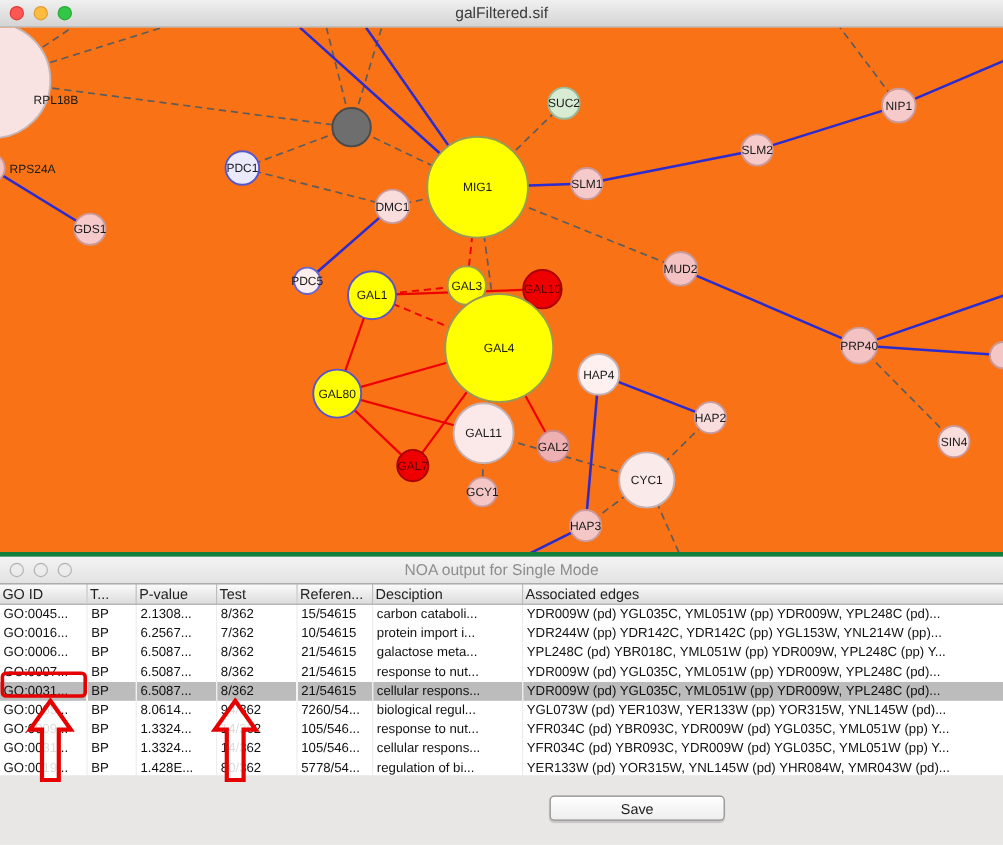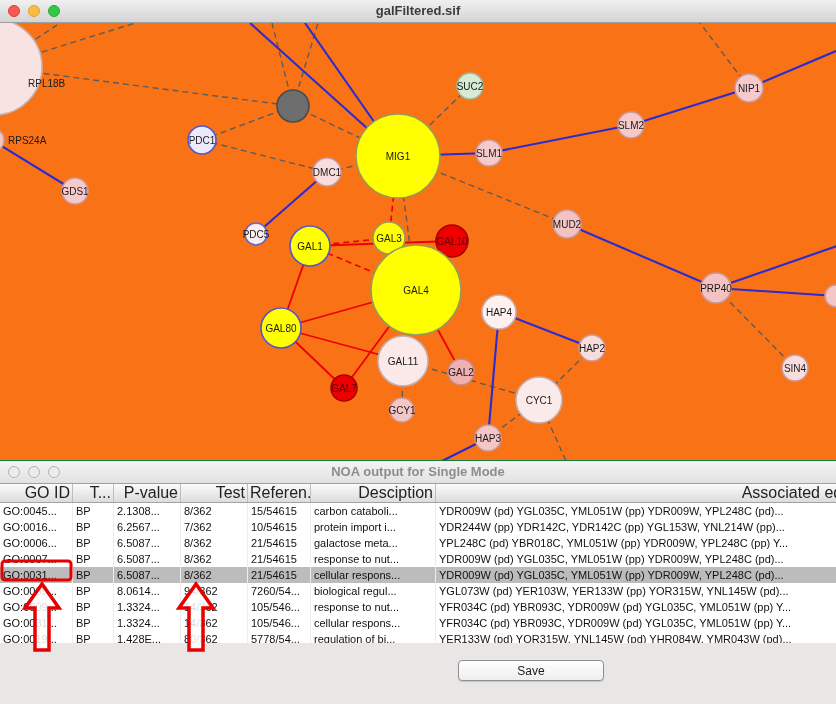--- a/index.html
+++ b/index.html
@@ -1,35 +1,35 @@
 <!DOCTYPE html>
 <html><head>
 <meta charset="utf-8">
 <style>
   html,body{margin:0;padding:0;width:836px;height:704px;overflow:hidden;
     font-family:"Liberation Sans",sans-serif;background:#fff;}
   .screen{position:relative;width:836px;height:704px;}
   .window{position:absolute;left:0;width:836px;box-sizing:border-box;}
   .titlebar{height:22px;background:linear-gradient(#f0f0f0,#d4d4d4);
     border-bottom:1px solid #9f9f9f;position:relative;text-align:center;
-    line-height:22px;font-size:13px;font-weight:bold;color:#3c3c3c;}
+    line-height:22px;font-size:13px;font-weight:normal;color:#3c3c3c;}
   .titlebar.inactive{background:linear-gradient(#f4f4f4,#e2e2e2);color:#8d8d8d;}
   .traffic{position:absolute;left:8px;top:5px;display:flex;gap:8px;}
   .light{width:12px;height:12px;border-radius:50%;box-sizing:border-box;}
   .light.red{background:#fc5753;border:1px solid #df3b38;}
   .light.yellow{background:#fdbc40;border:1px solid #de9f34;}
   .light.green{background:#33c748;border:1px solid #27aa35;}
   .light.gray{background:#ececec;border:1px solid #b4b4b4;}
   .top-window{top:0;height:460px;}
   .graph-area{position:relative;width:836px;height:438px;background:#f97316;overflow:hidden;}
-  .bottom-window{top:460px;height:244px;background:#e9e6e6;border-top:1px solid #15803d;}
+  .bottom-window{top:460px;height:244px;background:#e9e6e6;border-top:4px solid #15803d;}
   table.noa{border-collapse:collapse;table-layout:fixed;width:836px;font-size:11px;background:#fff;}
-  table.noa th{height:16px;padding:0 2px;font-weight:normal;font-size:16px;color:#222;
+  table.noa th{height:16px;padding:0 2px;font-weight:normal;font-size:12px;color:#222;
     background:linear-gradient(#fbfbfb,#dcdcdc);border-right:1px solid #bdbdbd;
-    border-bottom:1px solid #a3a3a3;overflow:hidden;white-space:nowrap;text-align:right;}
+    border-bottom:1px solid #a3a3a3;overflow:hidden;white-space:nowrap;text-align:left;}
   table.noa td{height:16px;padding:0 3px;overflow:hidden;white-space:nowrap;
     color:#111;border-right:1px solid #ededed;}
   tr.row-selected td{background:#bcbcbc;}
   .button-strip{position:absolute;left:0;top:182px;width:836px;height:62px;background:#e9e6e6;}
   .mac-btn{position:absolute;top:17px;height:21px;border:1px solid #8f8f8f;border-radius:4px;
     background:linear-gradient(#ffffff,#eeeeee);font-size:12px;color:#1c1c1c;
     font-family:"Liberation Sans",sans-serif;box-shadow:0 1px 1px rgba(0,0,0,0.15);}
   .save-btn{left:458px;width:146px;}
   .cancel-btn{left:681px;width:140px;}
   #annot-svg{position:absolute;left:0;top:0;width:836px;height:704px;

